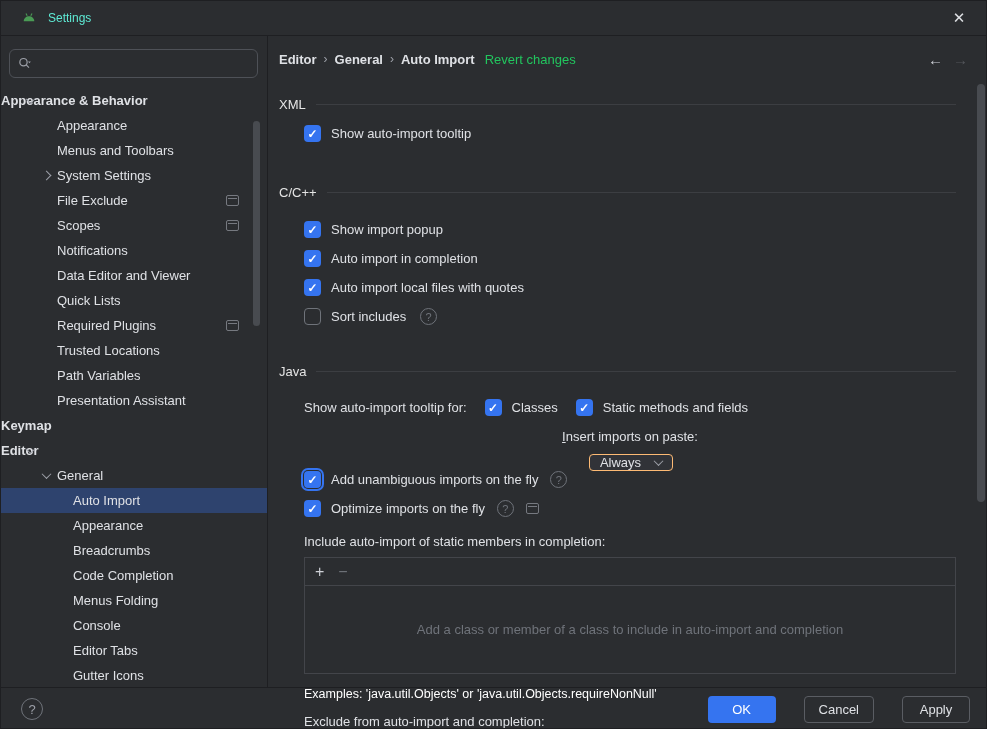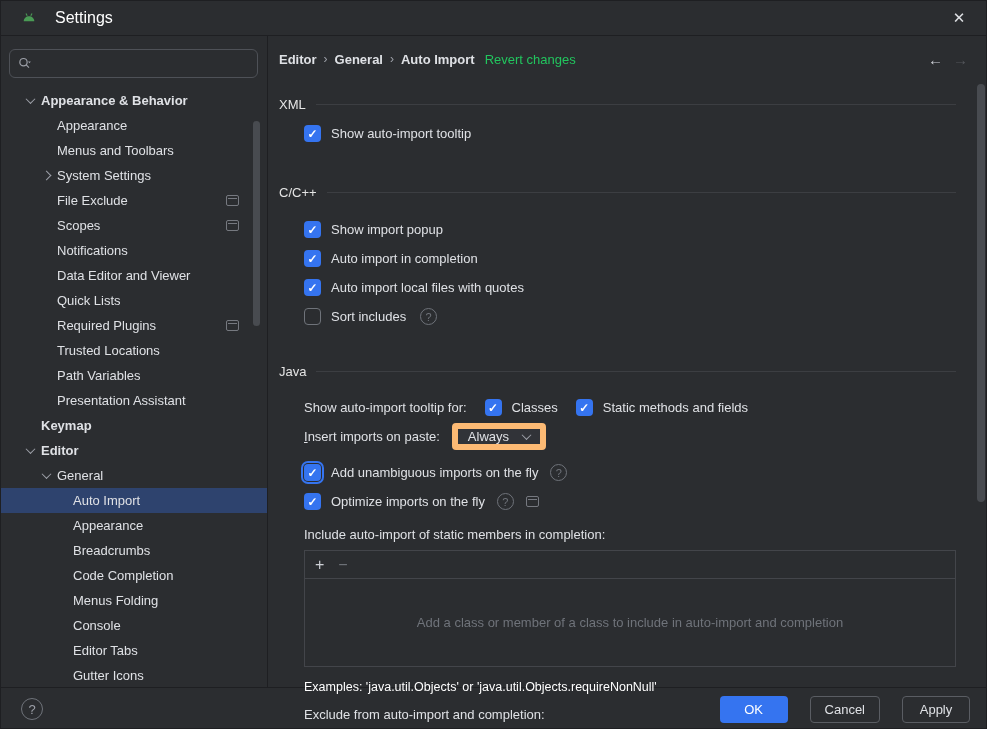--- a/index.html
+++ b/index.html
@@ -4,36 +4,36 @@
 <style>
   * { margin:0; padding:0; box-sizing:border-box; }
   html,body { width:987px; height:729px; }
   body {
     background:#2B2D30; color:#DFE1E5;
     font-family:"Liberation Sans", sans-serif; font-size:13px;
     border:1px solid #1E1F22; overflow:hidden;
   }
   
   .titlebar { height:35px; display:flex; align-items:center; border-bottom:1px solid #1E1F22; padding:0 16px 0 20px; }
-  .titlebar .title { margin-left:18px; font-size:16px; color:#ffffff; }
+  .titlebar .title { margin-left:11px; font-size:12px; color:#5eead4; }
   .close-btn { margin-left:auto; color:#DFE1E5; font-size:15px; cursor:default; width:22px; text-align:center; }
   
   .main { display:flex; height:651px; }
   .sidebar { width:267px; border-right:1px solid #1E1F22; position:relative; flex-shrink:0; }
   .content { flex:1; position:relative; }
   
   .searchbox { margin:13px 9px 10px 8px; height:29px; border:1px solid #4E5157; border-radius:6px;
     display:flex; align-items:center; padding:0 8px; background:#2B2D30; }
   .searchbox input { background:transparent; border:none; outline:none; color:#DFE1E5; font:inherit; width:100%; margin-left:6px; }
   
   .tree { user-select:none; }
   .si { height:25px; display:flex; align-items:center; position:relative; }
   .si .label { white-space:nowrap; }
   .si.top .label { font-weight:bold; }
-  .pl40 { padding-left:40px; } .pl56 { padding-left:56px; } .pl72 { padding-left:72px; }
+  .pl40 { } .pl56 { padding-left:56px; } .pl72 { padding-left:72px; }
   .si.selected { background:#2E436E; }
   .chevwrap { position:absolute; width:16px; display:flex; justify-content:center; }
   .cw24 { left:21px; } .cw40 { left:37px; }
   .chev { width:7px; height:7px; border-right:1.5px solid #9DA0A8; border-bottom:1.5px solid #9DA0A8; display:inline-block; }
   .chev.down { transform:rotate(45deg) translate(-1px,-1px); }
   .chev.right { transform:rotate(-45deg); }
   .badge { width:13px; height:11px; border:1px solid #767980; border-radius:2px; position:absolute; right:28px; }
   .badge::after { content:""; position:absolute; left:1px; right:1px; top:2px; height:1px; background:#767980; }
   
   .vthumb { position:absolute; background:#53565B; border-radius:4px; opacity:.75; }
@@ -54,40 +54,40 @@
   .row { display:flex; align-items:center; height:29px; margin-left:25px; gap:10px; }
   .cb { width:17px; height:17px; border-radius:4px; display:inline-flex; align-items:center; justify-content:center; flex-shrink:0; }
   .cb.checked { background:#3574F0; color:#fff; font-size:12px; font-weight:bold; }
   .cb.unchecked { border:1px solid #6F737A; background:transparent; }
   .cb.focused { box-shadow:0 0 0 1px #2B2D30, 0 0 0 3px #3574F0; }
   .help { width:17px; height:17px; border:1px solid #6F737A; border-radius:50%; color:#6F737A; font-size:11px;
     display:inline-flex; align-items:center; justify-content:center; flex-shrink:0; }
   .mini-screen { width:13px; height:11px; border:1px solid #767980; border-radius:2px; position:relative; display:inline-block; }
   .mini-screen::after { content:""; position:absolute; left:1px; right:1px; top:2px; height:1px; background:#767980; }
   .pairgap { margin-left:8px; }
-  .combo { display:inline-flex; align-items:center; gap:14px; height:27px; padding:0 10px; border:6px solid #fdba74;
+  .combo { display:inline-flex; align-items:center; gap:14px; height:27px; padding:0 10px; border:1px solid #fdba74;
     border-radius:4px; background:#313338; margin-left:2px; }
   .mnemonic { display:inline-block; }
   .mnemonic::first-letter { text-decoration:underline; }
   .inline-label { white-space:nowrap; }
   
   .plain-label { margin-left:25px; height:20px; display:flex; align-items:center; }
   .panel { margin-left:25px; border:1px solid #43454A; height:117px; display:flex; flex-direction:column; }
   .panel-toolbar { height:28px; border-bottom:1px solid #43454A; display:flex; align-items:center; padding:0 10px; gap:14px; }
   .tb-btn { font-size:16px; line-height:1; color:#CED0D6; }
   .tb-btn.disabled { color:#6F737A; }
   .panel-body { flex:1; display:flex; align-items:center; justify-content:center; }
   .placeholder { color:#6F737A; }
   .examples { margin-left:25px; color:#ffffff; font-size:12.5px; margin-top:13px; }
   .exclude-label { margin-left:25px; margin-top:13px; }
   
   .footer { height:43px; border-top:1px solid #1E1F22; display:flex; align-items:center; padding:0 16px 0 20px; }
   .footer-help { width:22px; height:22px; border:1px solid #6F737A; border-radius:50%; color:#9DA0A8; font-size:13px;
     display:inline-flex; align-items:center; justify-content:center; }
-  .footer-buttons { margin-left:auto; display:flex; gap:22px; }
+  .footer-buttons { margin-left:auto; display:flex; gap:28px; }
   .btn { min-width:68px; height:27px; border-radius:4px; display:inline-flex; align-items:center; justify-content:center;
     font-size:13px; padding:0 14px; }
   .btn.primary { background:#3574F0; color:#FFFFFF; }
   .btn.secondary { background:transparent; border:1px solid #5A5D63; color:#DFE1E5; }
 </style>
 </head>
 <body>
 
 <div class="titlebar">
   <svg width="16" height="16" viewBox="0 0 16 16">
@@ -255,21 +255,21 @@
         <span class="sec-title">Java</span>
           <span class="sec-line"></span>
       </div>
       <div class="row" style="margin-top:13px;">
         <span class="inline-label">Show auto-import tooltip for:</span>
         <span class="cb checked pairgap">✓</span>
         <span class="inline-label">Classes</span>
         <span class="cb checked pairgap">✓</span>
         <span class="inline-label">Static methods and fields</span>
       </div>
-      <div class="row" style="">
+      <div class="row" style="margin-top:7px;flex-direction:column;">
         <span class="inline-label mnemonic">Insert imports on paste:</span>
         <span class="combo">
           <span>Always</span>
           <span class="chev down"></span>
         </span>
       </div>
       <div class="row" style="margin-top:7px;">
         <span class="cb checked focused">✓</span>
         <span class="inline-label">Add unambiguous imports on the fly</span>
         <span class="help" style="margin-left:2px;">?</span>

